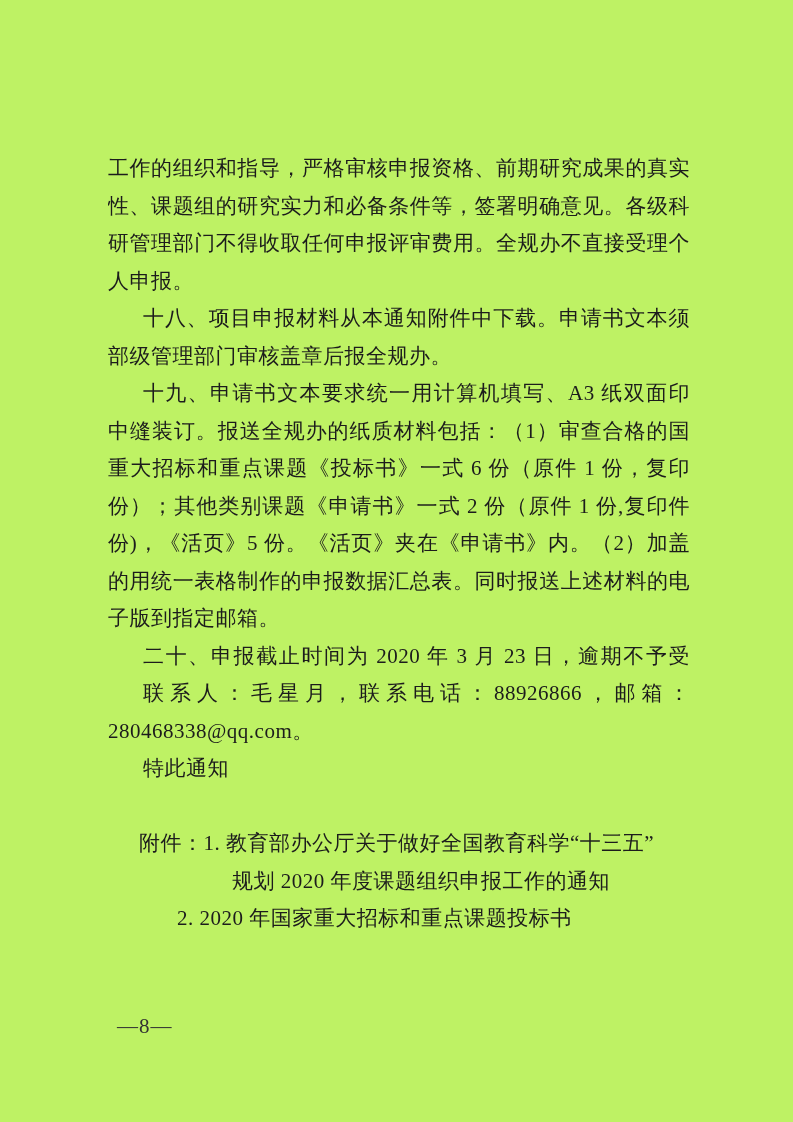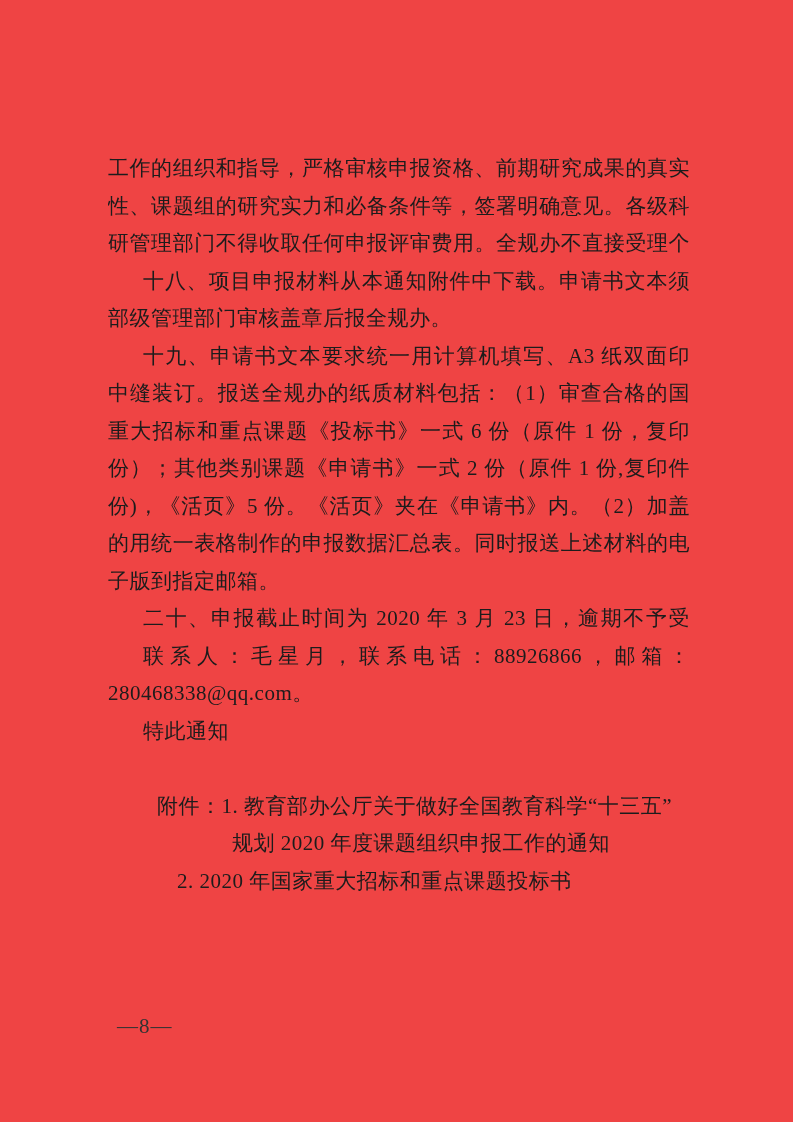--- a/index.html
+++ b/index.html
@@ -13,21 +13,21 @@
     font-family: "Liberation Serif", "DejaVu Serif", serif;
     color: #1c1c1c;
     position: relative;
     overflow: hidden;
   }
   .page {
     position: absolute;
     left: 0; top: 0;
     width: 793px;
     height: 1122px;
-    background: #ef4444;
+    background: #bef264;
   }
   .body-text {
     position: absolute;
     left: 108px;
     top: 150px;
     width: 582px;
     font-size: 21px;
   }
   .ln {
     height: 37.5px;
@@ -38,21 +38,21 @@
   
   .jf {
     text-align: justify;
     text-align-last: justify;
     text-justify: inter-character;
   }
   
   .ind {
     text-indent: 35px;
   }
-  .att-first { margin-top: 37.5px; text-align: center; }
+  .att-first { margin-top: 37.5px; }
   .att1 { padding-left: 31px; }
   .attc { padding-left: 124px; }
   .att2 { padding-left: 69px; }
   .footer {
     position: absolute;
     left: 117px;
     top: 1012px;
     font-size: 21px;
     line-height: 28px;
     color: #333333;
@@ -62,20 +62,21 @@
 </head>
 <body>
 
 <div class="page">
 
   <div class="body-text">
 
     <div class="ln jf">工作的组织和指导，严格审核申报资格、前期研究成果的真实</div>
     <div class="ln jf">性、课题组的研究实力和必备条件等，签署明确意见。各级科</div>
     <div class="ln jf">研管理部门不得收取任何申报评审费用。全规办不直接受理个</div>
+    <div class="ln">人申报。</div>
 
     <div class="ln ind jf">十八、项目申报材料从本通知附件中下载。申请书文本须</div>
     <div class="ln">部级管理部门审核盖章后报全规办。</div>
 
     <div class="ln ind jf">十九、申请书文本要求统一用计算机填写、A3 纸双面印制、</div>
     <div class="ln jf">中缝装订。报送全规办的纸质材料包括：（1）审查合格的国家</div>
     <div class="ln jf">重大招标和重点课题《投标书》一式 6 份（原件 1 份，复印件 5</div>
     <div class="ln jf">份）；其他类别课题《申请书》一式 2 份（原件 1 份,复印件 1</div>
     <div class="ln jf">份)，《活页》5 份。《活页》夹在《申请书》内。（2）加盖公章</div>
     <div class="ln jf">的用统一表格制作的申报数据汇总表。同时报送上述材料的电</div>

